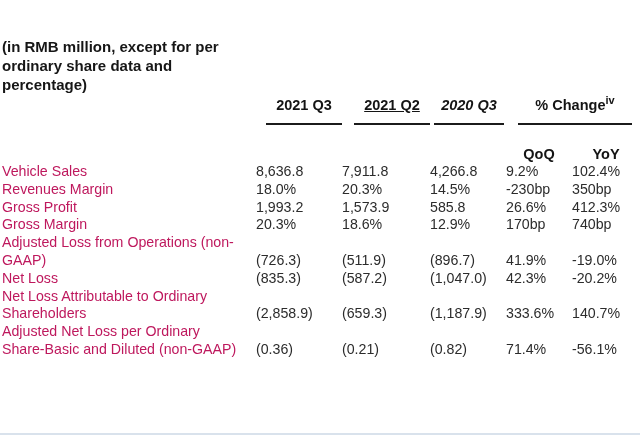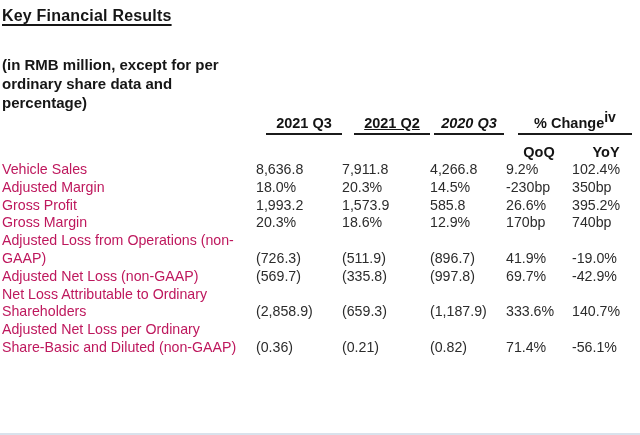--- a/index.html
+++ b/index.html
@@ -28,45 +28,44 @@
   col.c0{width:256px;}
   col.c1{width:86px;}
   col.c2{width:88px;}
   col.c3{width:76px;}
   col.c4{width:66px;}
   col.c5{width:68px;}
   th,td{padding:0;font-weight:400;}
   thead th{font-weight:700;color:#141414;vertical-align:bottom;}
   .phead .u{
     display:block;text-align:center;font-size:14.5px;line-height:16px;
-    padding-bottom:2px;border-bottom:2.5px solid #1b1b1b;
+    padding-bottom:10px;border-bottom:2.5px solid #1b1b1b;
   }
   .phead .u1{margin-left:10px;}
   .phead .u2{margin-left:12px;text-decoration:underline;}
   .phead .u3{margin-left:4px;margin-right:2px;font-style:italic;}
   .phead .uc{margin-left:12px;margin-right:8px;}
-  sup.fn{font-size:14px;line-height:0;vertical-align:super;font-weight:700;}
-  tr.subhead th{font-size:14.5px;line-height:18px;text-align:center;padding-top:8px;}
+  sup.fn{font-size:11px;line-height:0;vertical-align:super;font-weight:700;}
+  tr.subhead th{font-size:14.5px;line-height:18px;text-align:center;padding-top:20px;}
   tbody td{vertical-align:bottom;line-height:17.8px;}
   td.label{padding-left:2px;white-space:pre-line;color:#be185d;}
   td.num{font-variant-numeric:tabular-nums;}
   td.n1{padding-right:7px;}
   td.n2{padding-right:9px;}
   td.n3{padding-right:8px;}
   td.n4{padding-right:5px;}
   td.n5{padding-right:5px;}
   .bottom-strip{
     position:absolute;left:0;bottom:0;width:640px;height:2px;background:#d9e2ec;
   }
 </style>
 </head>
 <body>
 
 <div class="page">
-  <h1 class="title">Key Financial Results</h1>
   <p class="subtitle">(in RMB million, except for per
 ordinary share data and
 percentage)</p>
 
   <table class="fin">
     <colgroup>
       <col class="c0">
         <col class="c1">
         <col class="c2">
         <col class="c3">
@@ -101,59 +100,59 @@
     <tbody>
         <tr>
           <td class="label">Vehicle Sales</td>
           <td class="num n1">8,636.8</td>
           <td class="num n2">7,911.8</td>
           <td class="num n3">4,266.8</td>
           <td class="num n4">9.2%</td>
           <td class="num n5">102.4%</td>
         </tr>
         <tr>
-          <td class="label">Adjusted Margin</td>
+          <td class="label">Revenues Margin</td>
           <td class="num n1">18.0%</td>
           <td class="num n2">20.3%</td>
           <td class="num n3">14.5%</td>
           <td class="num n4">-230bp</td>
           <td class="num n5">350bp</td>
         </tr>
         <tr>
           <td class="label">Gross Profit</td>
           <td class="num n1">1,993.2</td>
           <td class="num n2">1,573.9</td>
           <td class="num n3">585.8</td>
           <td class="num n4">26.6%</td>
-          <td class="num n5">395.2%</td>
+          <td class="num n5">412.3%</td>
         </tr>
         <tr>
           <td class="label">Gross Margin</td>
           <td class="num n1">20.3%</td>
           <td class="num n2">18.6%</td>
           <td class="num n3">12.9%</td>
           <td class="num n4">170bp</td>
           <td class="num n5">740bp</td>
         </tr>
         <tr>
           <td class="label">Adjusted Loss from Operations (non-
 GAAP)</td>
           <td class="num n1">(726.3)</td>
           <td class="num n2">(511.9)</td>
           <td class="num n3">(896.7)</td>
           <td class="num n4">41.9%</td>
           <td class="num n5">-19.0%</td>
         </tr>
         <tr>
-          <td class="label">Adjusted Net Loss (non-GAAP)</td>
-          <td class="num n1">(569.7)</td>
-          <td class="num n2">(335.8)</td>
-          <td class="num n3">(997.8)</td>
-          <td class="num n4">69.7%</td>
-          <td class="num n5">-42.9%</td>
+          <td class="label">Net Loss</td>
+          <td class="num n1">(835.3)</td>
+          <td class="num n2">(587.2)</td>
+          <td class="num n3">(1,047.0)</td>
+          <td class="num n4">42.3%</td>
+          <td class="num n5">-20.2%</td>
         </tr>
         <tr>
           <td class="label">Net Loss Attributable to Ordinary
 Shareholders</td>
           <td class="num n1">(2,858.9)</td>
           <td class="num n2">(659.3)</td>
           <td class="num n3">(1,187.9)</td>
           <td class="num n4">333.6%</td>
           <td class="num n5">140.7%</td>
         </tr>

